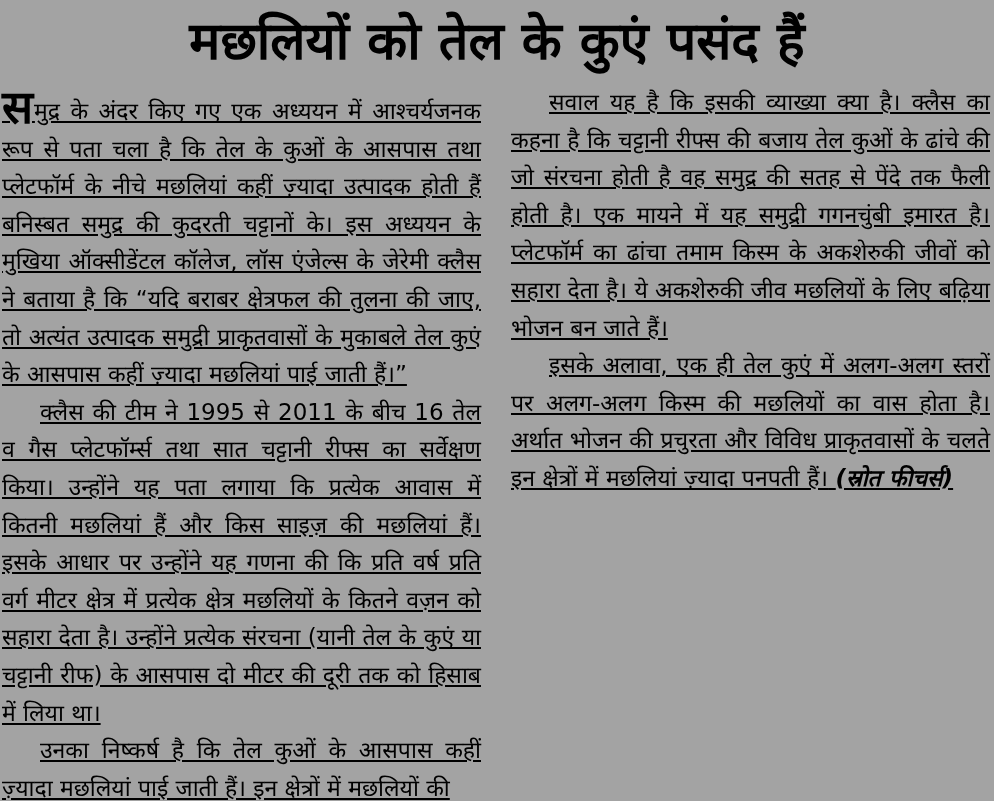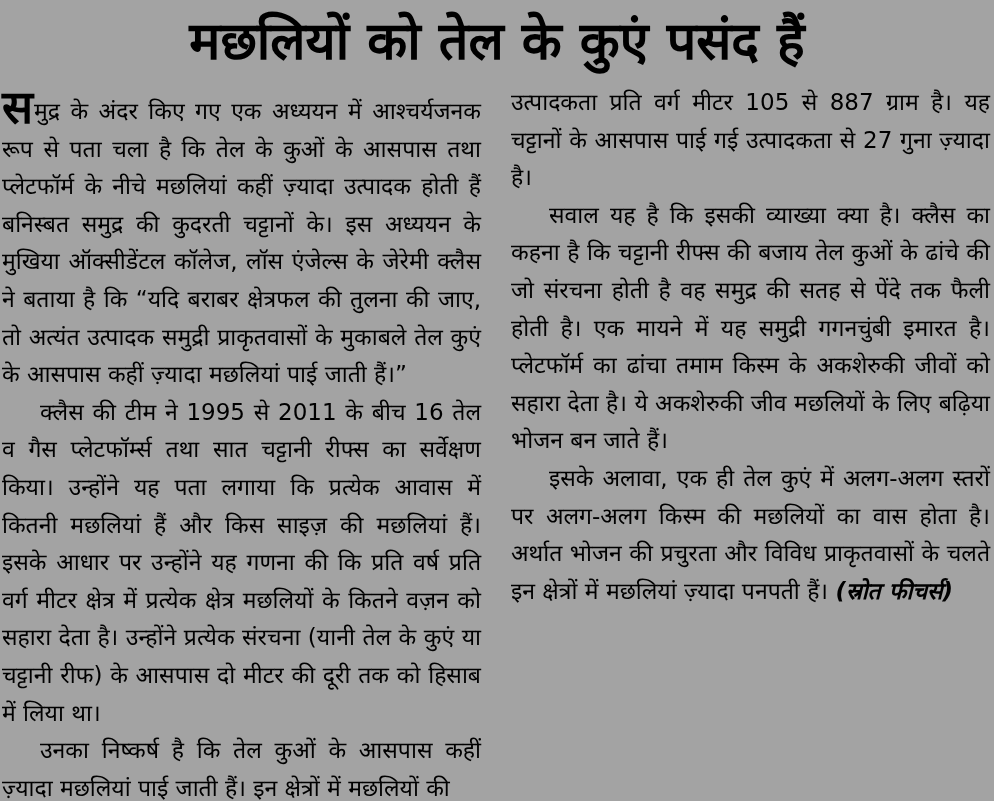--- a/index.html
+++ b/index.html
@@ -36,20 +36,21 @@
   .col {
     width: 479px;
     font-size: 23px;
     line-height: 37.6px;
     text-align: justify;
     text-justify: inter-word;
   }
   .col p {
     margin: 0;
     padding: 0;
+    text-decoration: underline;
   }
   .p-indent {
     text-indent: 38px;
   }
   .dropcap {
     font-size: 46px;
     font-weight: bold;
     line-height: 1;
     vertical-align: -4px;
     letter-spacing: 1px;
@@ -69,19 +70,18 @@
 
   <div class="columns">
 
     <div class="col">
       <p><span class="dropcap">स</span><span>मुद्र के अंदर किए गए एक अध्ययन में आश्चर्यजनक रूप से पता चला है कि तेल के कुओं के आसपास तथा प्लेटफॉर्म के नीचे मछलियां कहीं ज़्यादा उत्पादक होती हैं बनिस्बत समुद्र की कुदरती चट्टानों के। इस अध्ययन के मुखिया ऑक्सीडेंटल कॉलेज, लॉस एंजेल्स के जेरेमी क्लैस ने बताया है कि “यदि बराबर क्षेत्रफल की तुलना की जाए, तो अत्यंत उत्पादक समुद्री प्राकृतवासों के मुकाबले तेल कुएं के आसपास कहीं ज़्यादा मछलियां पाई जाती हैं।”</span></p>
       <p class="p-indent">क्लैस की टीम ने 1995 से 2011 के बीच 16 तेल व गैस प्लेटफॉर्म्स तथा सात चट्टानी रीफ्स का सर्वेक्षण किया। उन्होंने यह पता लगाया कि प्रत्येक आवास में कितनी मछलियां हैं और किस साइज़ की मछलियां हैं। इसके आधार पर उन्होंने यह गणना की कि प्रति वर्ष प्रति वर्ग मीटर क्षेत्र में प्रत्येक क्षेत्र मछलियों के कितने वज़न को सहारा देता है। उन्होंने प्रत्येक संरचना (यानी तेल के कुएं या चट्टानी रीफ) के आसपास दो मीटर की दूरी तक को हिसाब में लिया था।</p>
       <p class="p-indent">उनका निष्कर्ष है कि तेल कुओं के आसपास कहीं ज़्यादा मछलियां पाई जाती हैं। इन क्षेत्रों में मछलियों की</p>
     </div>
 
     <div class="col">
-      <p>उत्पादकता प्रति वर्ग मीटर 105 से 887 ग्राम है। यह चट्टानों के आसपास पाई गई उत्पादकता से 27 गुना ज़्यादा है।</p>
       <p class="p-indent">सवाल यह है कि इसकी व्याख्या क्या है। क्लैस का कहना है कि चट्टानी रीफ्स की बजाय तेल कुओं के ढांचे की जो संरचना होती है वह समुद्र की सतह से पेंदे तक फैली होती है। एक मायने में यह समुद्री गगनचुंबी इमारत है। प्लेटफॉर्म का ढांचा तमाम किस्म के अकशेरुकी जीवों को सहारा देता है। ये अकशेरुकी जीव मछलियों के लिए बढ़िया भोजन बन जाते हैं।</p>
       <p class="p-indent"><span>इसके अलावा, एक ही तेल कुएं में अलग-अलग स्तरों पर अलग-अलग किस्म की मछलियों का वास होता है। अर्थात भोजन की प्रचुरता और विविध प्राकृतवासों के चलते इन क्षेत्रों में मछलियां ज़्यादा पनपती हैं।</span> <span class="source">(स्रोत फीचर्स)</span></p>
     </div>
 
   </div>
 </div>
 
 </body></html>

